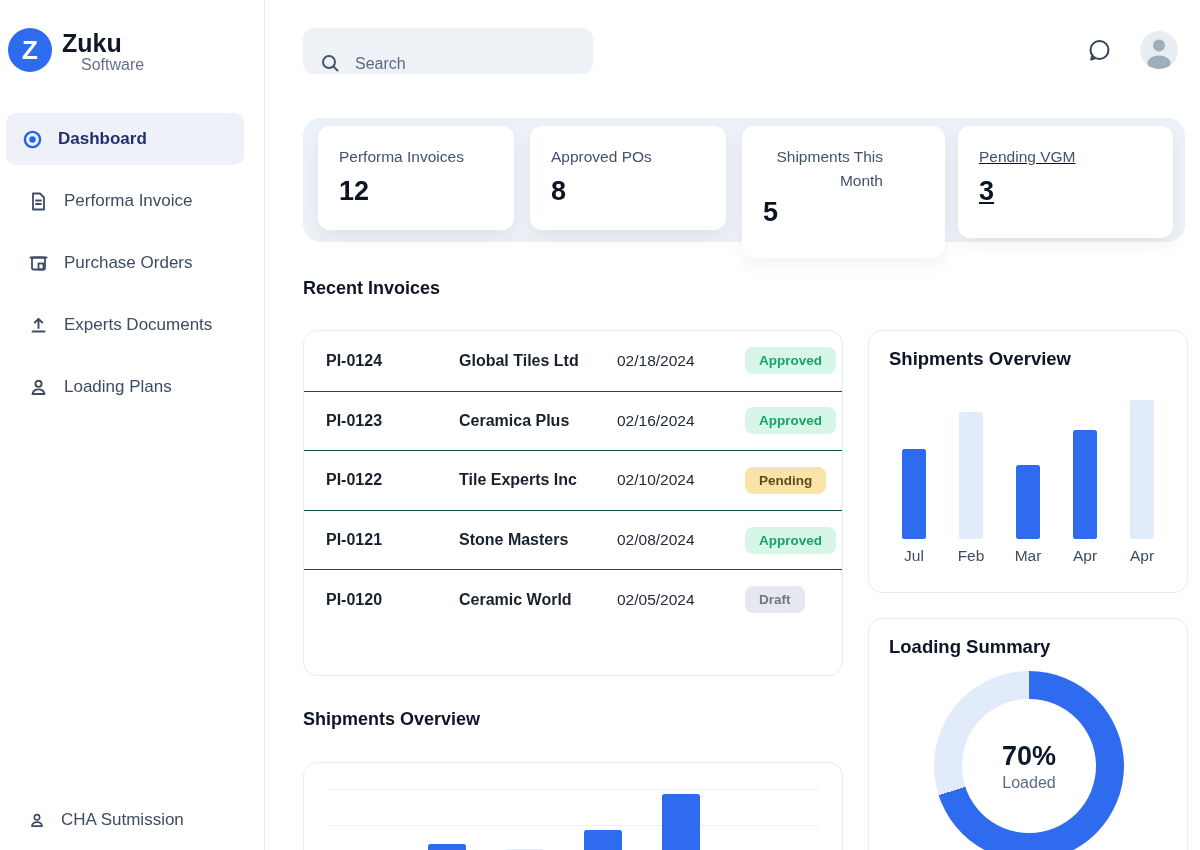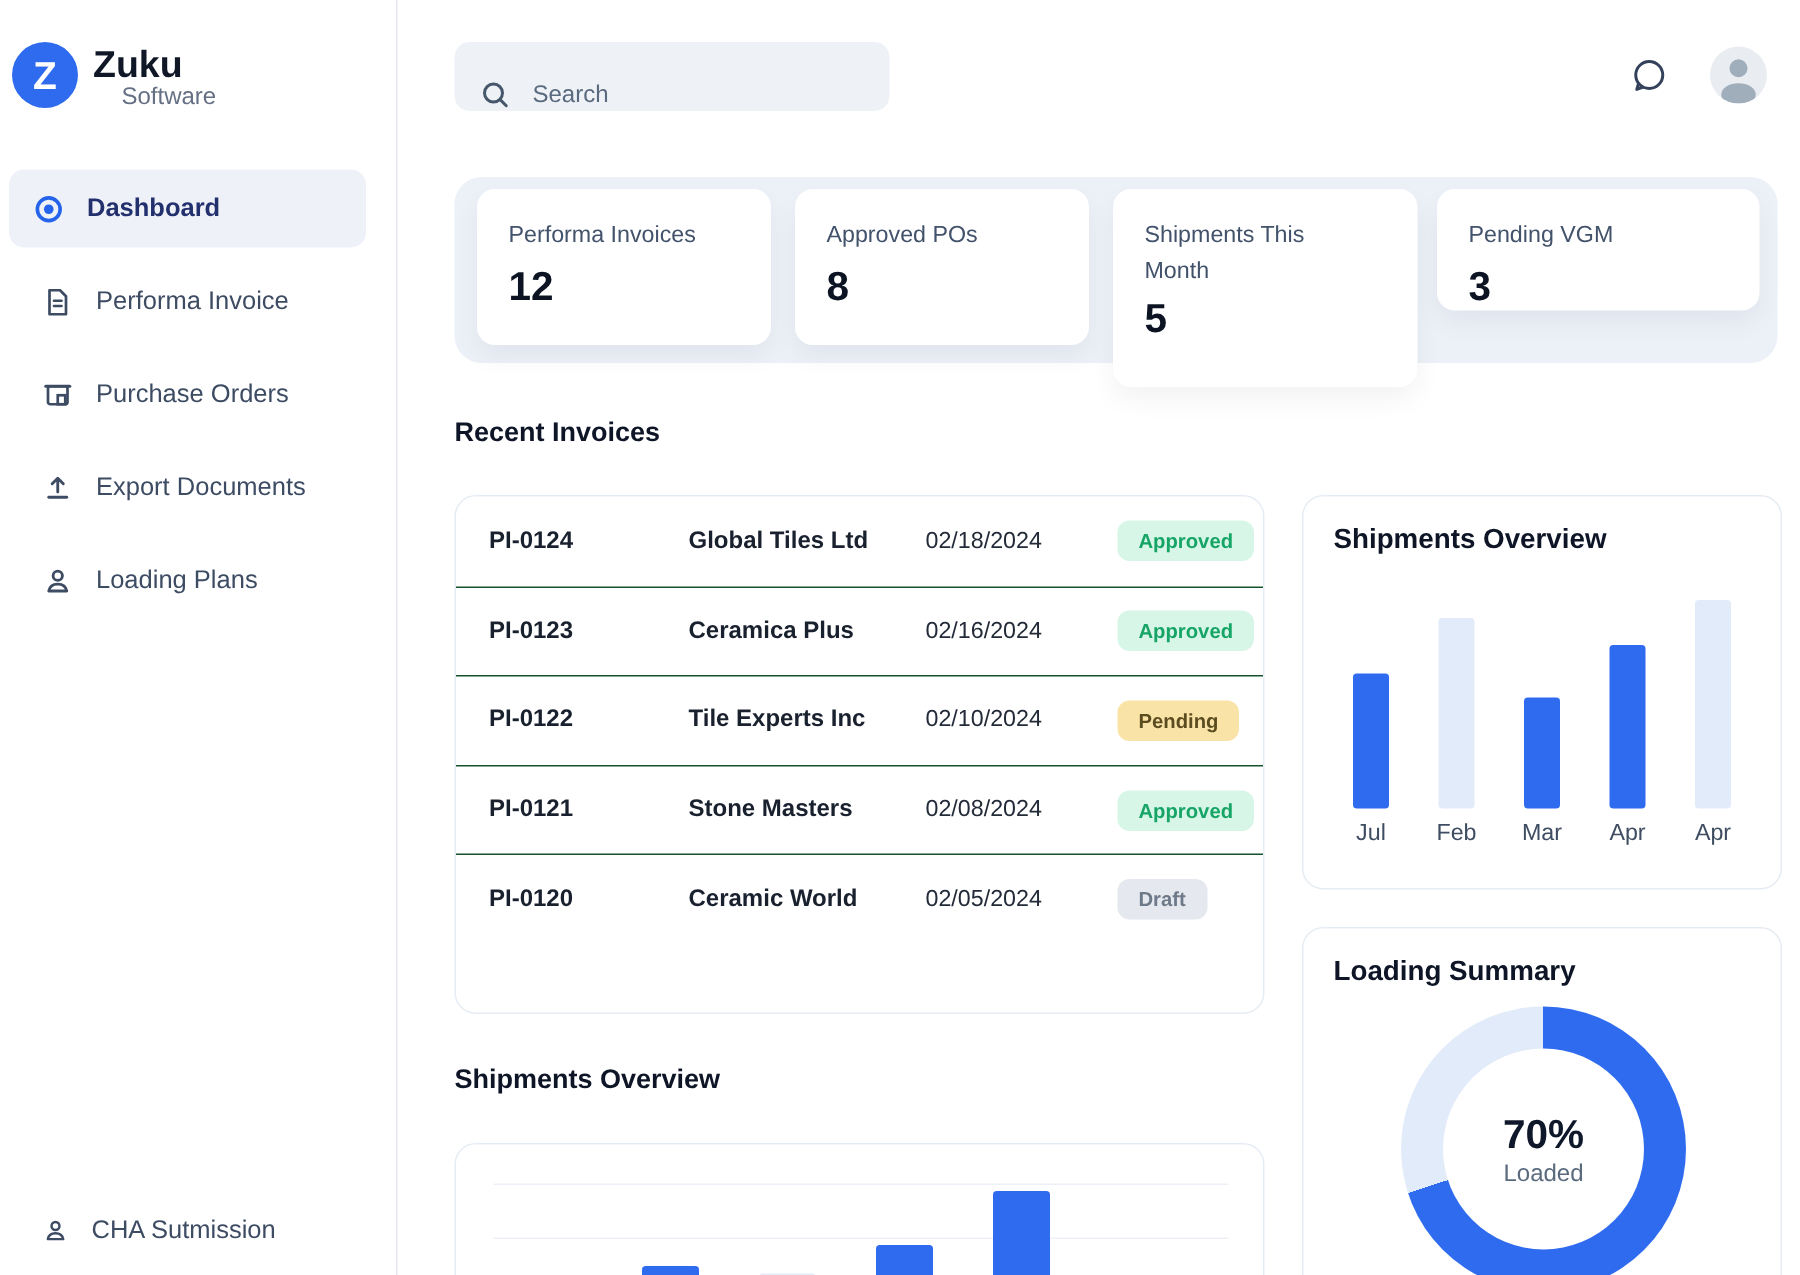--- a/index.html
+++ b/index.html
@@ -35,23 +35,23 @@
 
   
   #stat-strip{left:303px;top:118px;width:882px;height:124px;background:#ecf1f8;border-radius:18px;}
   .stat-card{position:absolute;background:#fff;border-radius:12px;box-shadow:0 8px 18px rgba(15,23,42,.05);
     padding:19px 0 0 21px;box-sizing:border-box;}
   .stat-card .st-label{font-size:15.5px;font-weight:500;color:#42526b;line-height:1.55;}
   .stat-card .st-value{font-size:27px;font-weight:700;color:#0c1322;margin-top:7px;}
   .stat-c0{left:318px;top:126px;width:196px;height:104px;}
   .stat-c1{left:530px;top:126px;width:196px;height:104px;}
   .stat-c2{left:742px;top:126px;width:203px;height:132px;}
-  .stat-c2 .st-label{width:120px;}
+  .stat-c2 .st-label{width:120px;text-align:right;}
   .stat-c2 .st-value{margin-top:4px;}
-  .stat-c3{left:958px;top:126px;width:215px;height:81px;}
+  .stat-c3{left:958px;top:126px;width:215px;height:112px;text-decoration:underline;}
 
   
   .section-title{font-size:18px;font-weight:700;color:#0d1526;}
   #h-invoices{left:303px;top:278px;}
   #h-shipments{left:303px;top:709px;}
 
   
   #invoice-table{left:303px;top:330px;width:540px;height:346px;background:#fff;border:1px solid #e6ecf3;
     border-radius:14px;box-sizing:border-box;overflow:hidden;}
   .t-row{display:grid;grid-template-columns:133px 158px 128px 1fr;align-items:center;padding-left:22px;box-sizing:border-box;}
@@ -122,21 +122,21 @@
         </span>
                  <span class="nv-label">Purchase Orders</span>
       </div>
       <div class="nav-item" style="top: 299px;">
         <span class="nv-icon">
           <svg viewBox="0 0 21 21">
             <path d="M10.5 13V4.2M6.8 7.5l3.7-3.7 3.7 3.7" fill="none" stroke="#3d4c63" stroke-width="1.9" stroke-linecap="round" stroke-linejoin="round"></path>
             <path d="M4.5 16.5h12" stroke="#3d4c63" stroke-width="1.9" stroke-linecap="round"></path>
           </svg>
         </span>
-                 <span class="nv-label">Export Documents</span>
+                 <span class="nv-label">Experts Documents</span>
       </div>
       <div class="nav-item" style="top: 361px;">
         <span class="nv-icon">
           <svg viewBox="0 0 21 21">
             <circle cx="10.5" cy="6.8" r="3.1" fill="none" stroke="#3d4c63" stroke-width="1.9"></circle>
             <path d="M4.5 17c.6-3.2 3-4.6 6-4.6s5.4 1.4 6 4.6z" fill="none" stroke="#3d4c63" stroke-width="1.9" stroke-linejoin="round"></path>
           </svg>
         </span>
                  <span class="nv-label">Loading Plans</span>
       </div>

